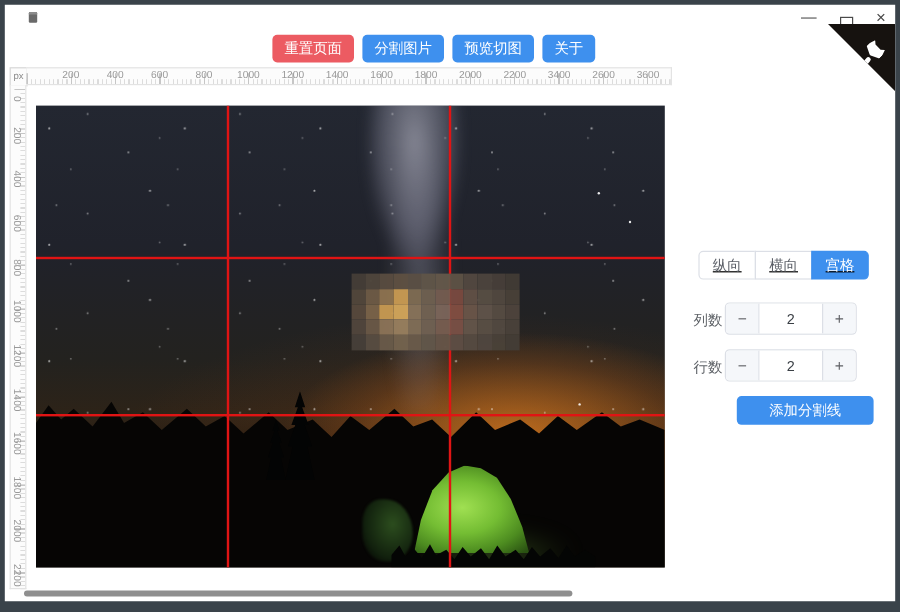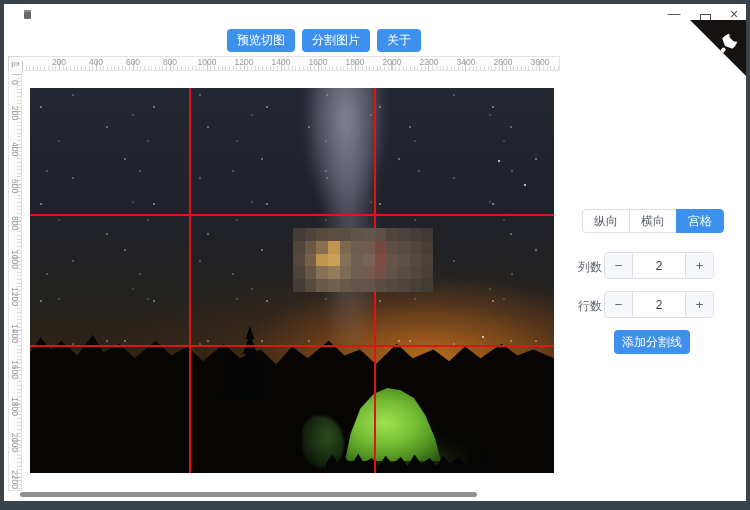--- a/index.html
+++ b/index.html
@@ -89,56 +89,57 @@
     clip-path:polygon(0 55%,4% 20%,7% 60%,11% 30%,15% 65%,19% 15%,22% 55%,27% 35%,31% 70%,35% 25%,
       39% 60%,44% 30%,48% 70%,52% 20%,56% 60%,61% 35%,65% 70%,69% 25%,73% 60%,78% 30%,82% 65%,
       86% 20%,90% 60%,95% 35%,100% 60%,100% 100%,0 100%);}
   .mosaic{position:absolute;left:263px;top:140px;width:140px;height:64px;display:grid;
     grid-template-columns:repeat(12,1fr);grid-template-rows:repeat(5,1fr);z-index:6;opacity:.96;}
   .mosaic i{display:block;}
   .gl{position:absolute;background:#e01414;z-index:5;}
   .gl.v{top:0;width:2px;height:385px;}
   .gl.h{left:0;height:2px;width:524px;}
   
-  .tabs{position:absolute;left:582px;top:209px;display:flex;}
+  .tabs{position:absolute;left:582px;top:209px;display:flex;text-decoration:underline;}
   .tab{border:1px solid #dcdfe6;background:#fff;color:#5a5e66;font-size:12px;padding:5px 11px;
     font-family:inherit;cursor:pointer;margin-left:-1px;line-height:12px;}
   .tab:first-child{border-radius:4px 0 0 4px;margin-left:0;}
   .tab:last-child{border-radius:0 4px 4px 0;text-align:center;}
   .tab.active{background:#3e90ee;border-color:#3e90ee;color:#fff;}
   .fieldlab{position:absolute;font-size:12px;color:#5f6368;}
   .stepper{position:absolute;display:flex;width:110px;height:27px;border:1px solid #dcdfe6;
     border-radius:4px;overflow:hidden;box-sizing:border-box;background:#fff;}
   .stepper .sbtn{width:28px;background:#f5f7fa;border:none;color:#606266;font-size:13px;
     cursor:pointer;font-family:inherit;padding:0;}
   .stepper .sbtn.minus{border-right:1px solid #dcdfe6;}
   .stepper .sbtn.plus{border-left:1px solid #dcdfe6;}
   .stepper input{flex:1;border:none;outline:none;text-align:center;font-size:12px;color:#3a3f45;
     font-family:inherit;width:50px;padding:0;}
   .addbtn{position:absolute;left:614px;top:330px;background:#3e90ee;border:none;border-radius:4px;
-    color:#fff;font-size:12px;padding:6px 8px;font-family:inherit;cursor:pointer;line-height:12px;}
+    color:#fff;font-size:12px;padding:6px 27px;font-family:inherit;cursor:pointer;line-height:12px;}
   
   .hscroll{position:absolute;left:20px;top:492px;width:457px;height:5px;background:#8f8f8f;
     border-radius:3px;cursor:pointer;}
 </style>
 </head>
 <body>
 
 <div class="frame"></div>
 
 <div class="app-icon"></div>
 <div class="winbtn min">—</div>
 <div class="winbtn">
     <span class="maxbox"></span>
   </div>
 <div class="winbtn cls">×</div>
 
 <div class="toolbar">
+  <button class="tbtn danger">重置页面</button>
+  <button class="tbtn primary">分割图片</button>
   <button class="tbtn primary">预览切图</button>
-  <button class="tbtn primary">分割图片</button>
   <button class="tbtn primary">关于</button>
 </div>
 
 <div class="gh-corner">
   <span class="octo-head"></span>
   <span class="octo-arm"></span>
 </div>
 
 <div class="ruler-corner">px</div>
 <div class="h-ruler"></div>

